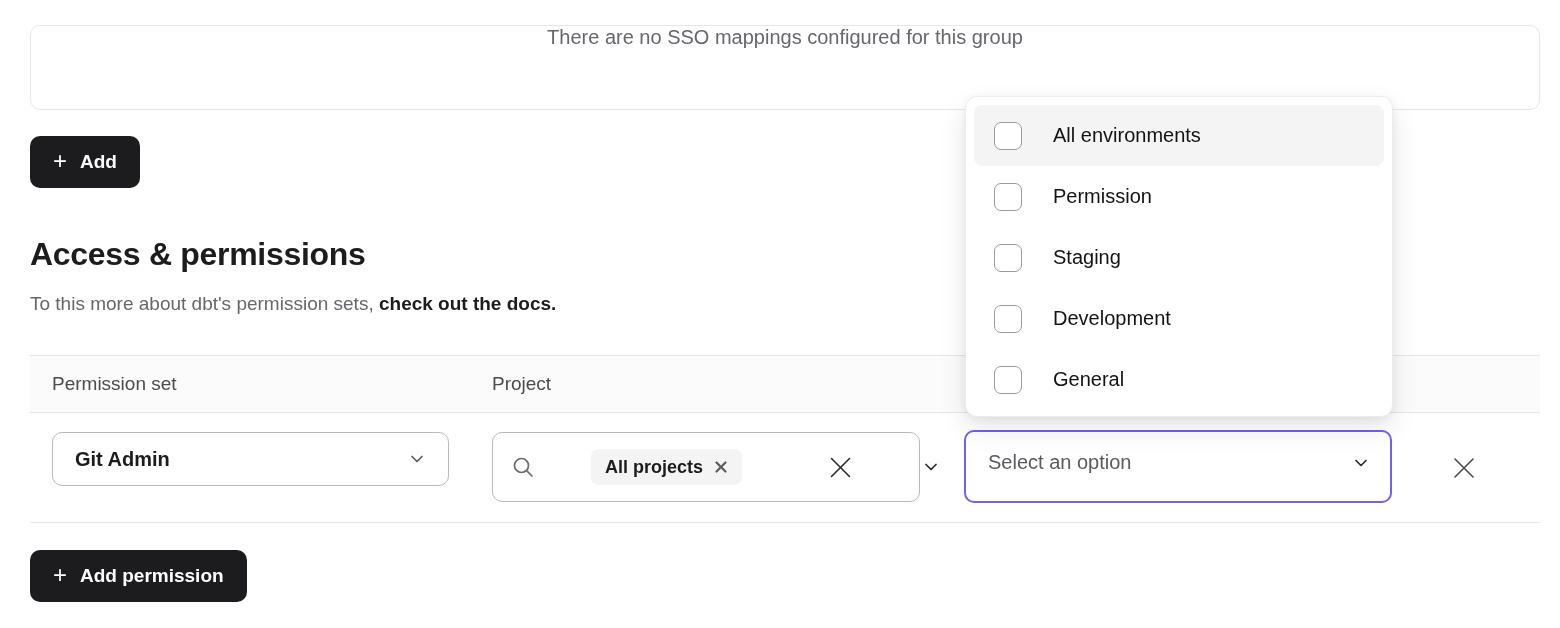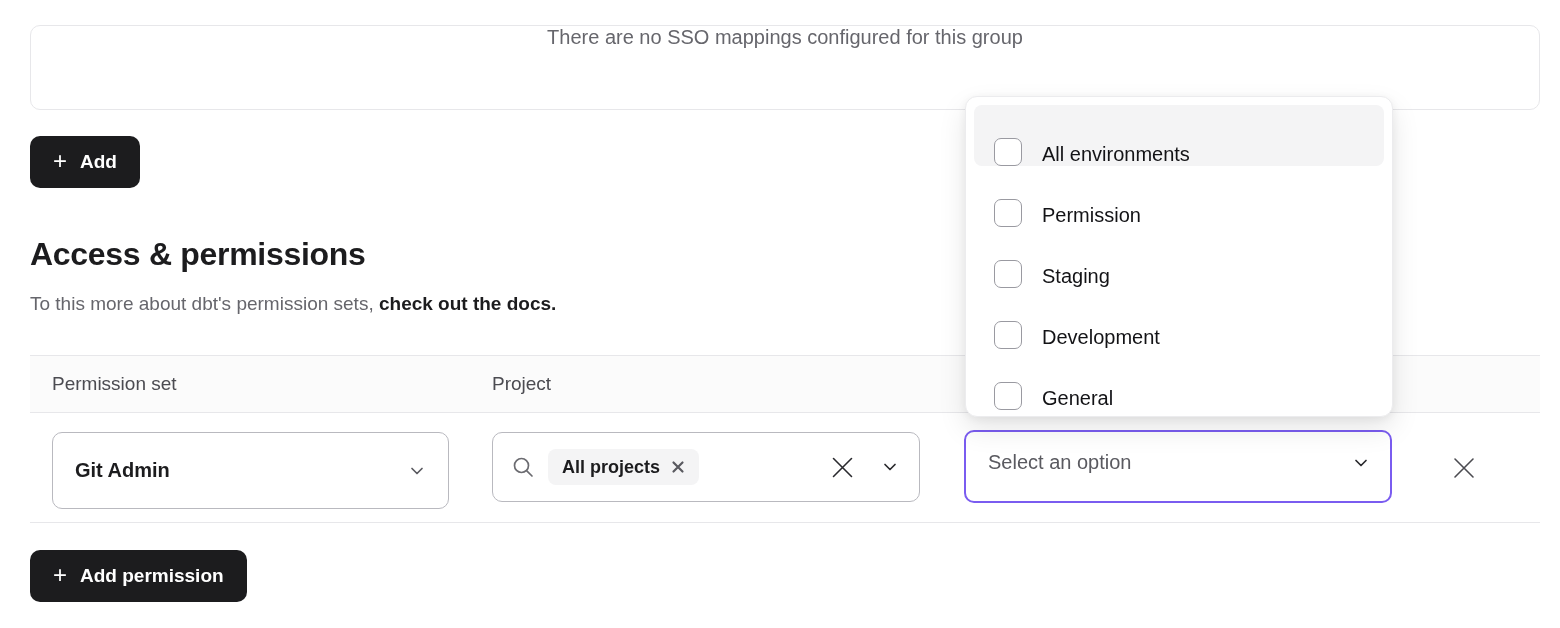--- a/index.html
+++ b/index.html
@@ -72,26 +72,26 @@
 
   
   .field {
     position:absolute; background:#ffffff;
     border:1px solid #b9b9bf; border-radius:10px;
     display:flex; align-items:center;
   }
   svg.icon { display:block; flex:0 0 auto; }
 
   
-  #permission-set-select { left:52px; top:432px; width:397px; height:77px; padding:0 22px; cursor:pointer;align-items:center; }
+  #permission-set-select { left:52px; top:432px; width:397px; height:54px; padding:0 22px; cursor:pointer;align-items:center; }
   #permission-set-select .value { font-size:20px; font-weight:600; color:#1c1c1e; }
   #permission-set-select .spacer { flex:1; }
 
   
-  #project-multiselect { left:492px; top:432px; width:428px; height:70px; padding:0 20px 0 18px; cursor:text; }
+  #project-multiselect { left:492px; top:432px; width:428px; height:70px; padding:0 20px 0 18px; cursor:text;gap:43px; }
   .chip {
     margin-left:13px; height:36px; background:#f4f4f5; border-radius:8px;
     display:flex; align-items:center; gap:11px; padding:0 14px;
   }
   .chip .chip-label { font-size:18px; font-weight:600; color:#1c1c1e; white-space:nowrap; }
   .chip .chip-x { cursor:pointer; }
   #project-multiselect .spacer { flex:1; }
   #project-multiselect .clear-x { cursor:pointer; margin-right:26px; }
 
   
@@ -111,21 +111,21 @@
 
   
   .dropdown-panel {
     position:absolute; left:965px; top:96px; width:428px; height:321px;
     background:#ffffff; border:1px solid #ececee; border-radius:12px;
     box-shadow:0 12px 28px rgba(0,0,0,0.10), 0 2px 8px rgba(0,0,0,0.06);
     padding:8px; z-index:10;
   }
   .dropdown-option {
     height:61px; border-radius:8px;
-    display:flex; align-items:flex-end; gap:20px; padding:0 20px;
+    display:flex; align-items:center; gap:31px; padding:0 20px;
     cursor:pointer;
   }
   .dropdown-option.highlighted { background:#f4f4f5; }
   .checkbox {
     width:28px; height:28px; background:#ffffff;
     border:1.5px solid #9a9aa1; border-radius:7px; flex:0 0 auto;
   }
   .dropdown-option .option-label { font-size:20px; color:#131316; }
 </style>
 </head>

